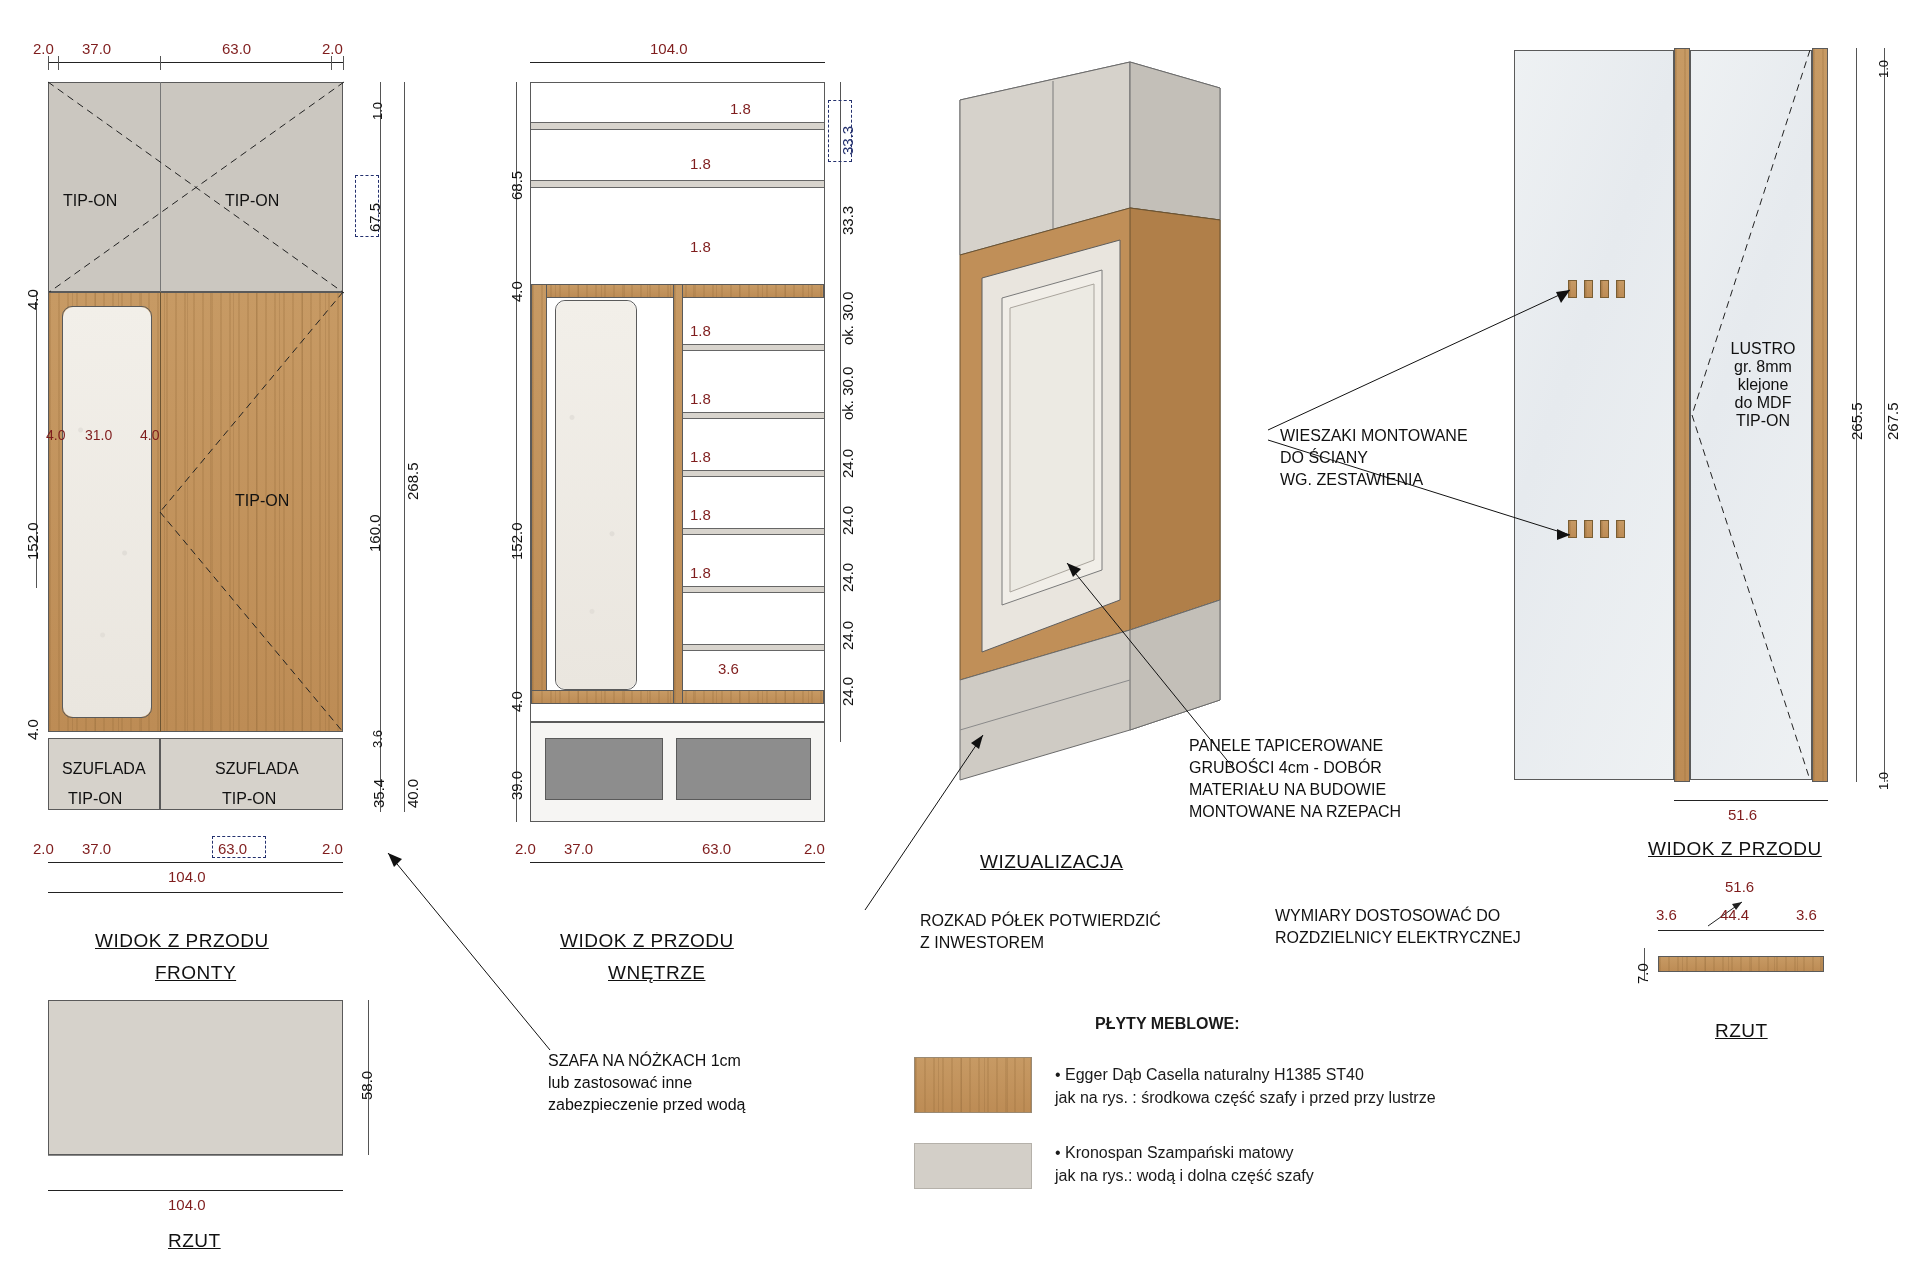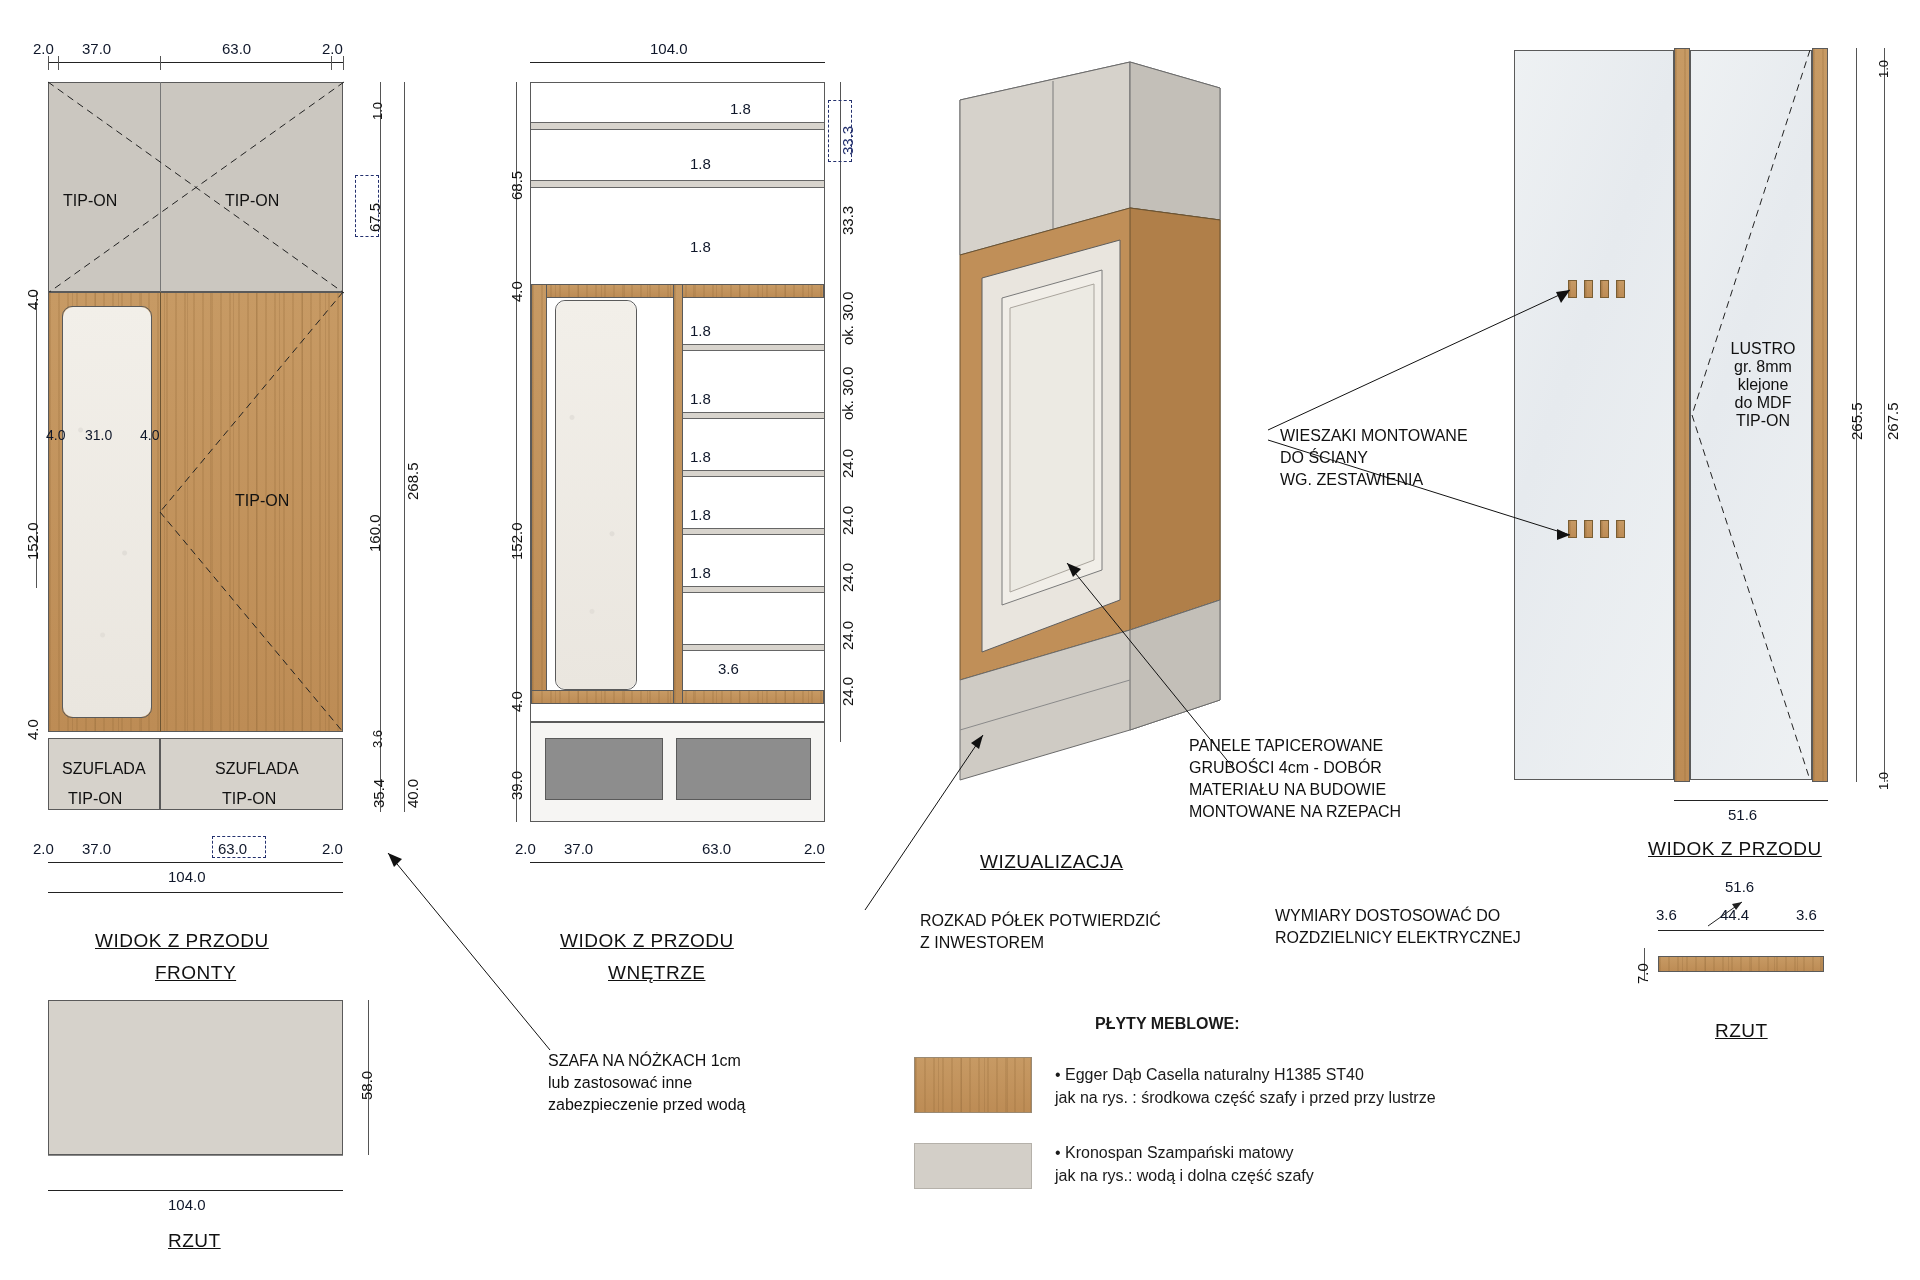--- a/index.html
+++ b/index.html
@@ -2,21 +2,21 @@
 <html><head>
 <meta charset="utf-8">
 <style>
   html,body{margin:0;padding:0;}
   body{
     width:1920px;height:1280px;background:#ffffff;
     font-family:"Liberation Sans", sans-serif;
     color:#1a1a1a;position:relative;overflow:hidden;
   }
   .abs{position:absolute;}
-  .dim{font-size:15px;color:#0f172a;white-space:nowrap;}
+  .dim{font-size:15px;color:#7f1d1d;white-space:nowrap;}
   .dimv{font-size:15px;color:#111;white-space:nowrap;transform-origin:0 0;}
   .lbl{font-size:16px;color:#111;white-space:nowrap;}
   .ttl{font-size:19px;color:#111;white-space:nowrap;text-decoration:underline;letter-spacing:.5px;}
   .note{font-size:16px;color:#111;line-height:22px;white-space:nowrap;}
   .lineH{position:absolute;background:#222;height:1px;}
   .lineV{position:absolute;background:#222;width:1px;}
   .thin{background:#555;}
   .wood{
     background:
       repeating-linear-gradient(90deg, rgba(150,108,58,.25) 0 2px, rgba(0,0,0,0) 2px 9px),

